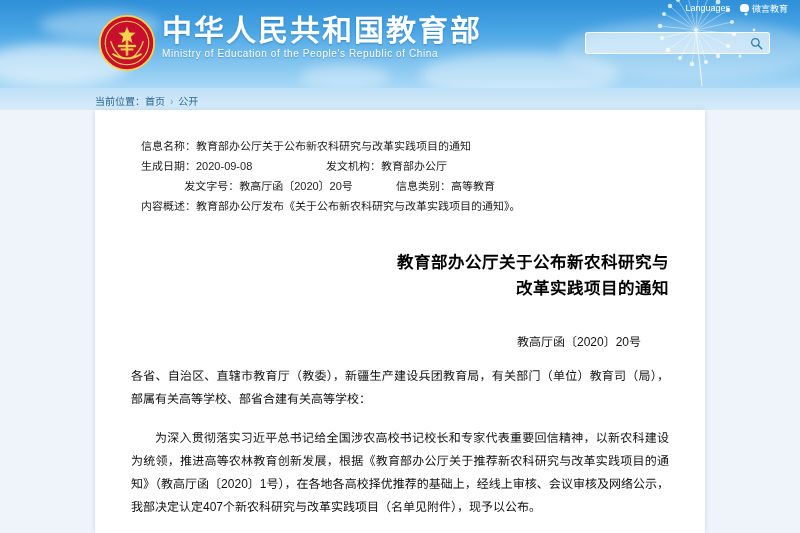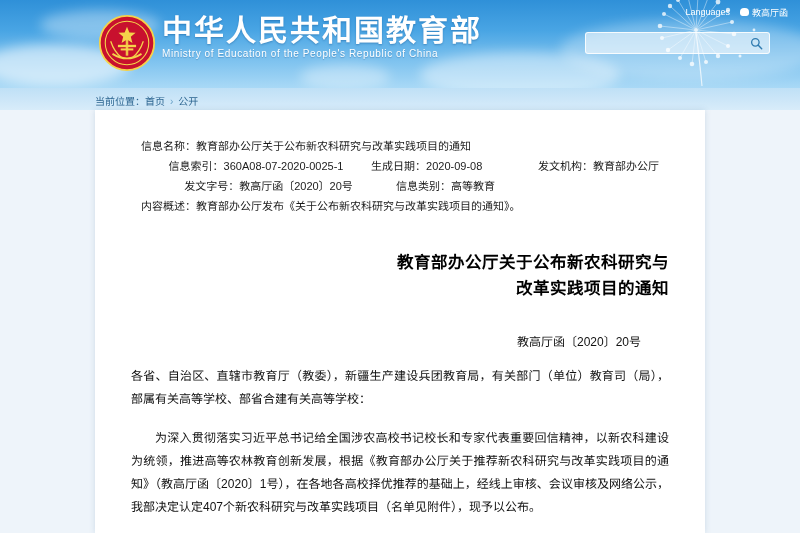--- a/index.html
+++ b/index.html
@@ -49,21 +49,21 @@
     opacity: 0.85;
   }
 
   .topbar {
     position: absolute;
     top: 0; right: 0;
     height: 16px;
     display: flex;
     align-items: center;
     gap: 10px;
-    padding: 12px 12px;
+    padding: 4px 12px;
     font-size: 9px;
     color: #ffffff;
     z-index: 5;
   }
   .topbar a {
     color: #ffffff;
     text-decoration: none;
     display: inline-flex;
     align-items: center;
     gap: 3px;
@@ -272,21 +272,21 @@
         <circle cx="106" cy="20" r="1.6"></circle>
           <circle cx="114" cy="36" r="1.4"></circle>
           <circle cx="100" cy="62" r="1.5"></circle>
       </g>
     </svg>
 
     <div class="topbar">
       <a href="#">Languages</a>
       <a href="#">
         <span class="wechat-icon"></span>
-        <span>教高厅函</span>
+        <span>微言教育</span>
       </a>
     </div>
 
     <svg class="emblem" viewBox="0 0 64 64">
       <circle cx="32" cy="32" r="30" fill="#c8102e" stroke="#f5d34a" stroke-width="2"></circle>
       <circle cx="32" cy="32" r="24" fill="none" stroke="#f5d34a" stroke-width="1.2"></circle>
       <path d="M32 14 l2.6 6.4 6.9 .4 -5.3 4.4 1.8 6.7 -6-3.7 -6 3.7 1.8-6.7 -5.3-4.4 6.9-.4z" fill="#f5d34a"></path>
       <rect x="22" y="34" width="20" height="2.6" fill="#f5d34a"></rect>
       <rect x="25" y="38" width="14" height="2.2" fill="#f5d34a"></rect>
       <rect x="30.6" y="24" width="2.8" height="22" fill="#f5d34a" opacity="0.9"></rect>
@@ -320,24 +320,20 @@
   <div class="sheet">
 
     <div class="meta">
       <div class="meta-row">
         <div class="meta-col-a" style="width:auto">
           <span class="meta-label">信息名称：</span>
           <span class="meta-value">教育部办公厅关于公布新农科研究与改革实践项目的通知</span>
         </div>
       </div>
       <div class="meta-row">
-        <div class="meta-col-a">
-          <span class="meta-label">信息索引：</span>
-          <span class="meta-value">360A08-07-2020-0025-1</span>
-        </div>
         <div class="meta-col-b">
           <span class="meta-label">生成日期：</span>
           <span class="meta-value">2020-09-08</span>
         </div>
         <div class="meta-col-c">
           <span class="meta-label">发文机构：</span>
           <span class="meta-value">教育部办公厅</span>
         </div>
       </div>
       <div class="meta-row">

